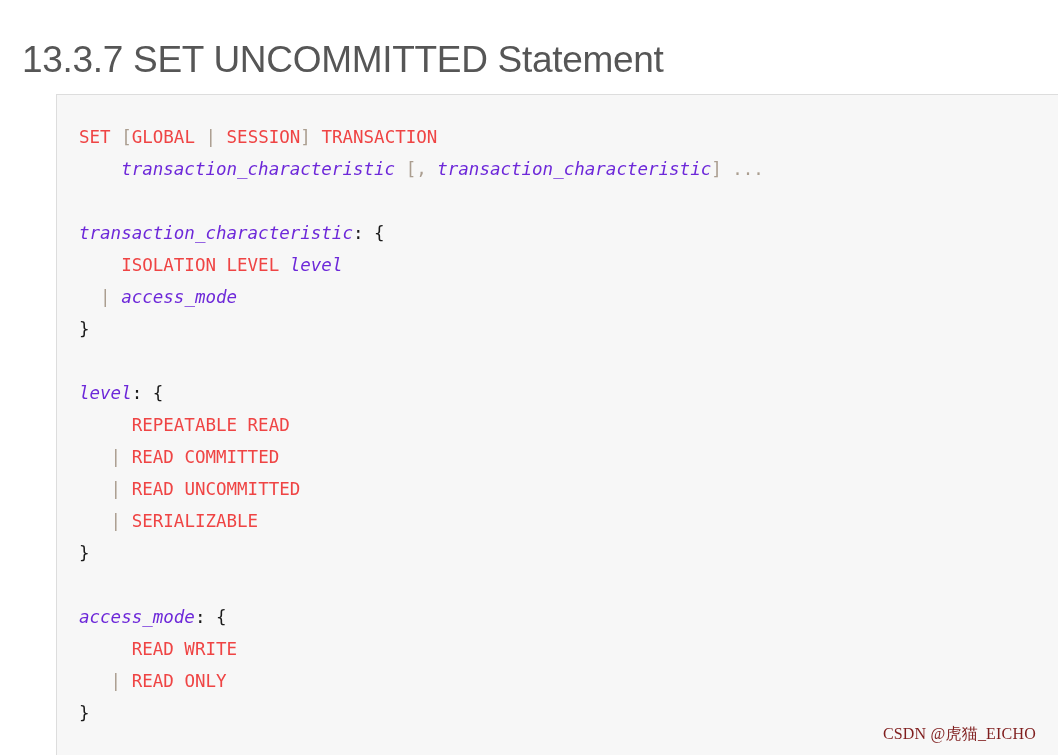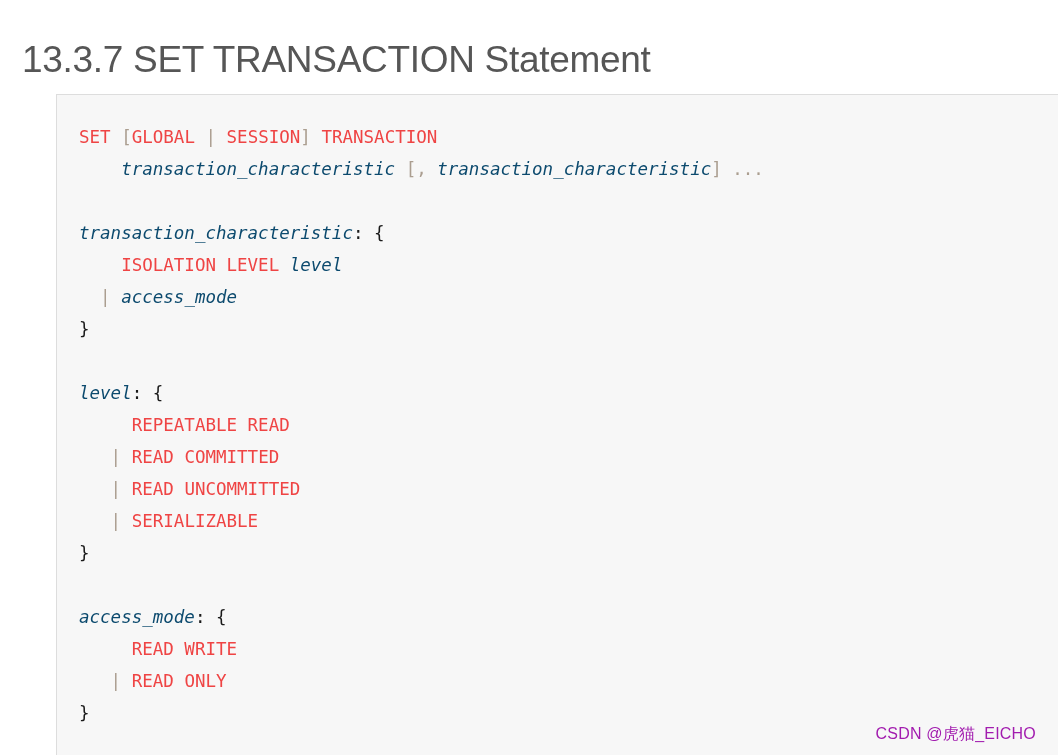--- a/index.html
+++ b/index.html
@@ -47,37 +47,37 @@
     line-height: 32px;
     white-space: pre;
     color: #1a1a1a;
     tab-size: 4;
   }
 
   .ln { display: block; min-height: 32px; }
 
   
   .kw   { color: #ef4444; }      
-  .ph   { color: #0c4a6e; font-style: italic; }  
+  .ph   { color: #6d28d9; font-style: italic; }  
   .pn   { color: #1a1a1a; }      
   .op   { color: #ab9e90; }      
 
   #watermark {
     position: absolute;
     right: 22px;
     bottom: 10px;
-    font-family: Liberation Sans, sans-serif;
+    font-family: Liberation Serif, serif;
     font-size: 16px;
-    color: #a21caf;
+    color: #7f1d1d;
     white-space: nowrap;
     letter-spacing: 0.2px;
   }
 </style>
 </head>
 <body>
 
-<h1 id="page-title">13.3.7 SET TRANSACTION Statement</h1>
+<h1 id="page-title">13.3.7 SET UNCOMMITTED Statement</h1>
 
 <div id="code-block">
   <pre id="code-pre"><span class="ln"><span class="kw">SET</span><span class="pn"> </span><span class="op">[</span><span class="kw">GLOBAL</span><span class="pn"> </span><span class="op">|</span><span class="pn"> </span><span class="kw">SESSION</span><span class="op">]</span><span class="pn"> </span><span class="kw">TRANSACTION</span></span><span class="ln"><span class="pn">    </span><span class="ph">transaction_characteristic</span><span class="pn"> </span><span class="op">[,</span><span class="pn"> </span><span class="ph">transaction_characteristic</span><span class="op">]</span><span class="pn"> </span><span class="op">...</span></span><span class="ln"> </span><span class="ln"><span class="ph">transaction_characteristic</span><span class="pn">: {</span></span><span class="ln"><span class="pn">    </span><span class="kw">ISOLATION LEVEL</span><span class="pn"> </span><span class="ph">level</span></span><span class="ln"><span class="pn">  </span><span class="op">|</span><span class="pn"> </span><span class="ph">access_mode</span></span><span class="ln"><span class="pn">}</span></span><span class="ln"> </span><span class="ln"><span class="ph">level</span><span class="pn">: {</span></span><span class="ln"><span class="pn">     </span><span class="kw">REPEATABLE READ</span></span><span class="ln"><span class="pn">   </span><span class="op">|</span><span class="pn"> </span><span class="kw">READ COMMITTED</span></span><span class="ln"><span class="pn">   </span><span class="op">|</span><span class="pn"> </span><span class="kw">READ UNCOMMITTED</span></span><span class="ln"><span class="pn">   </span><span class="op">|</span><span class="pn"> </span><span class="kw">SERIALIZABLE</span></span><span class="ln"><span class="pn">}</span></span><span class="ln"> </span><span class="ln"><span class="ph">access_mode</span><span class="pn">: {</span></span><span class="ln"><span class="pn">     </span><span class="kw">READ WRITE</span></span><span class="ln"><span class="pn">   </span><span class="op">|</span><span class="pn"> </span><span class="kw">READ ONLY</span></span><span class="ln"><span class="pn">}</span></span></pre>
 </div>
 
 <div id="watermark">CSDN @虎猫_EICHO</div>
 
 </body></html>

